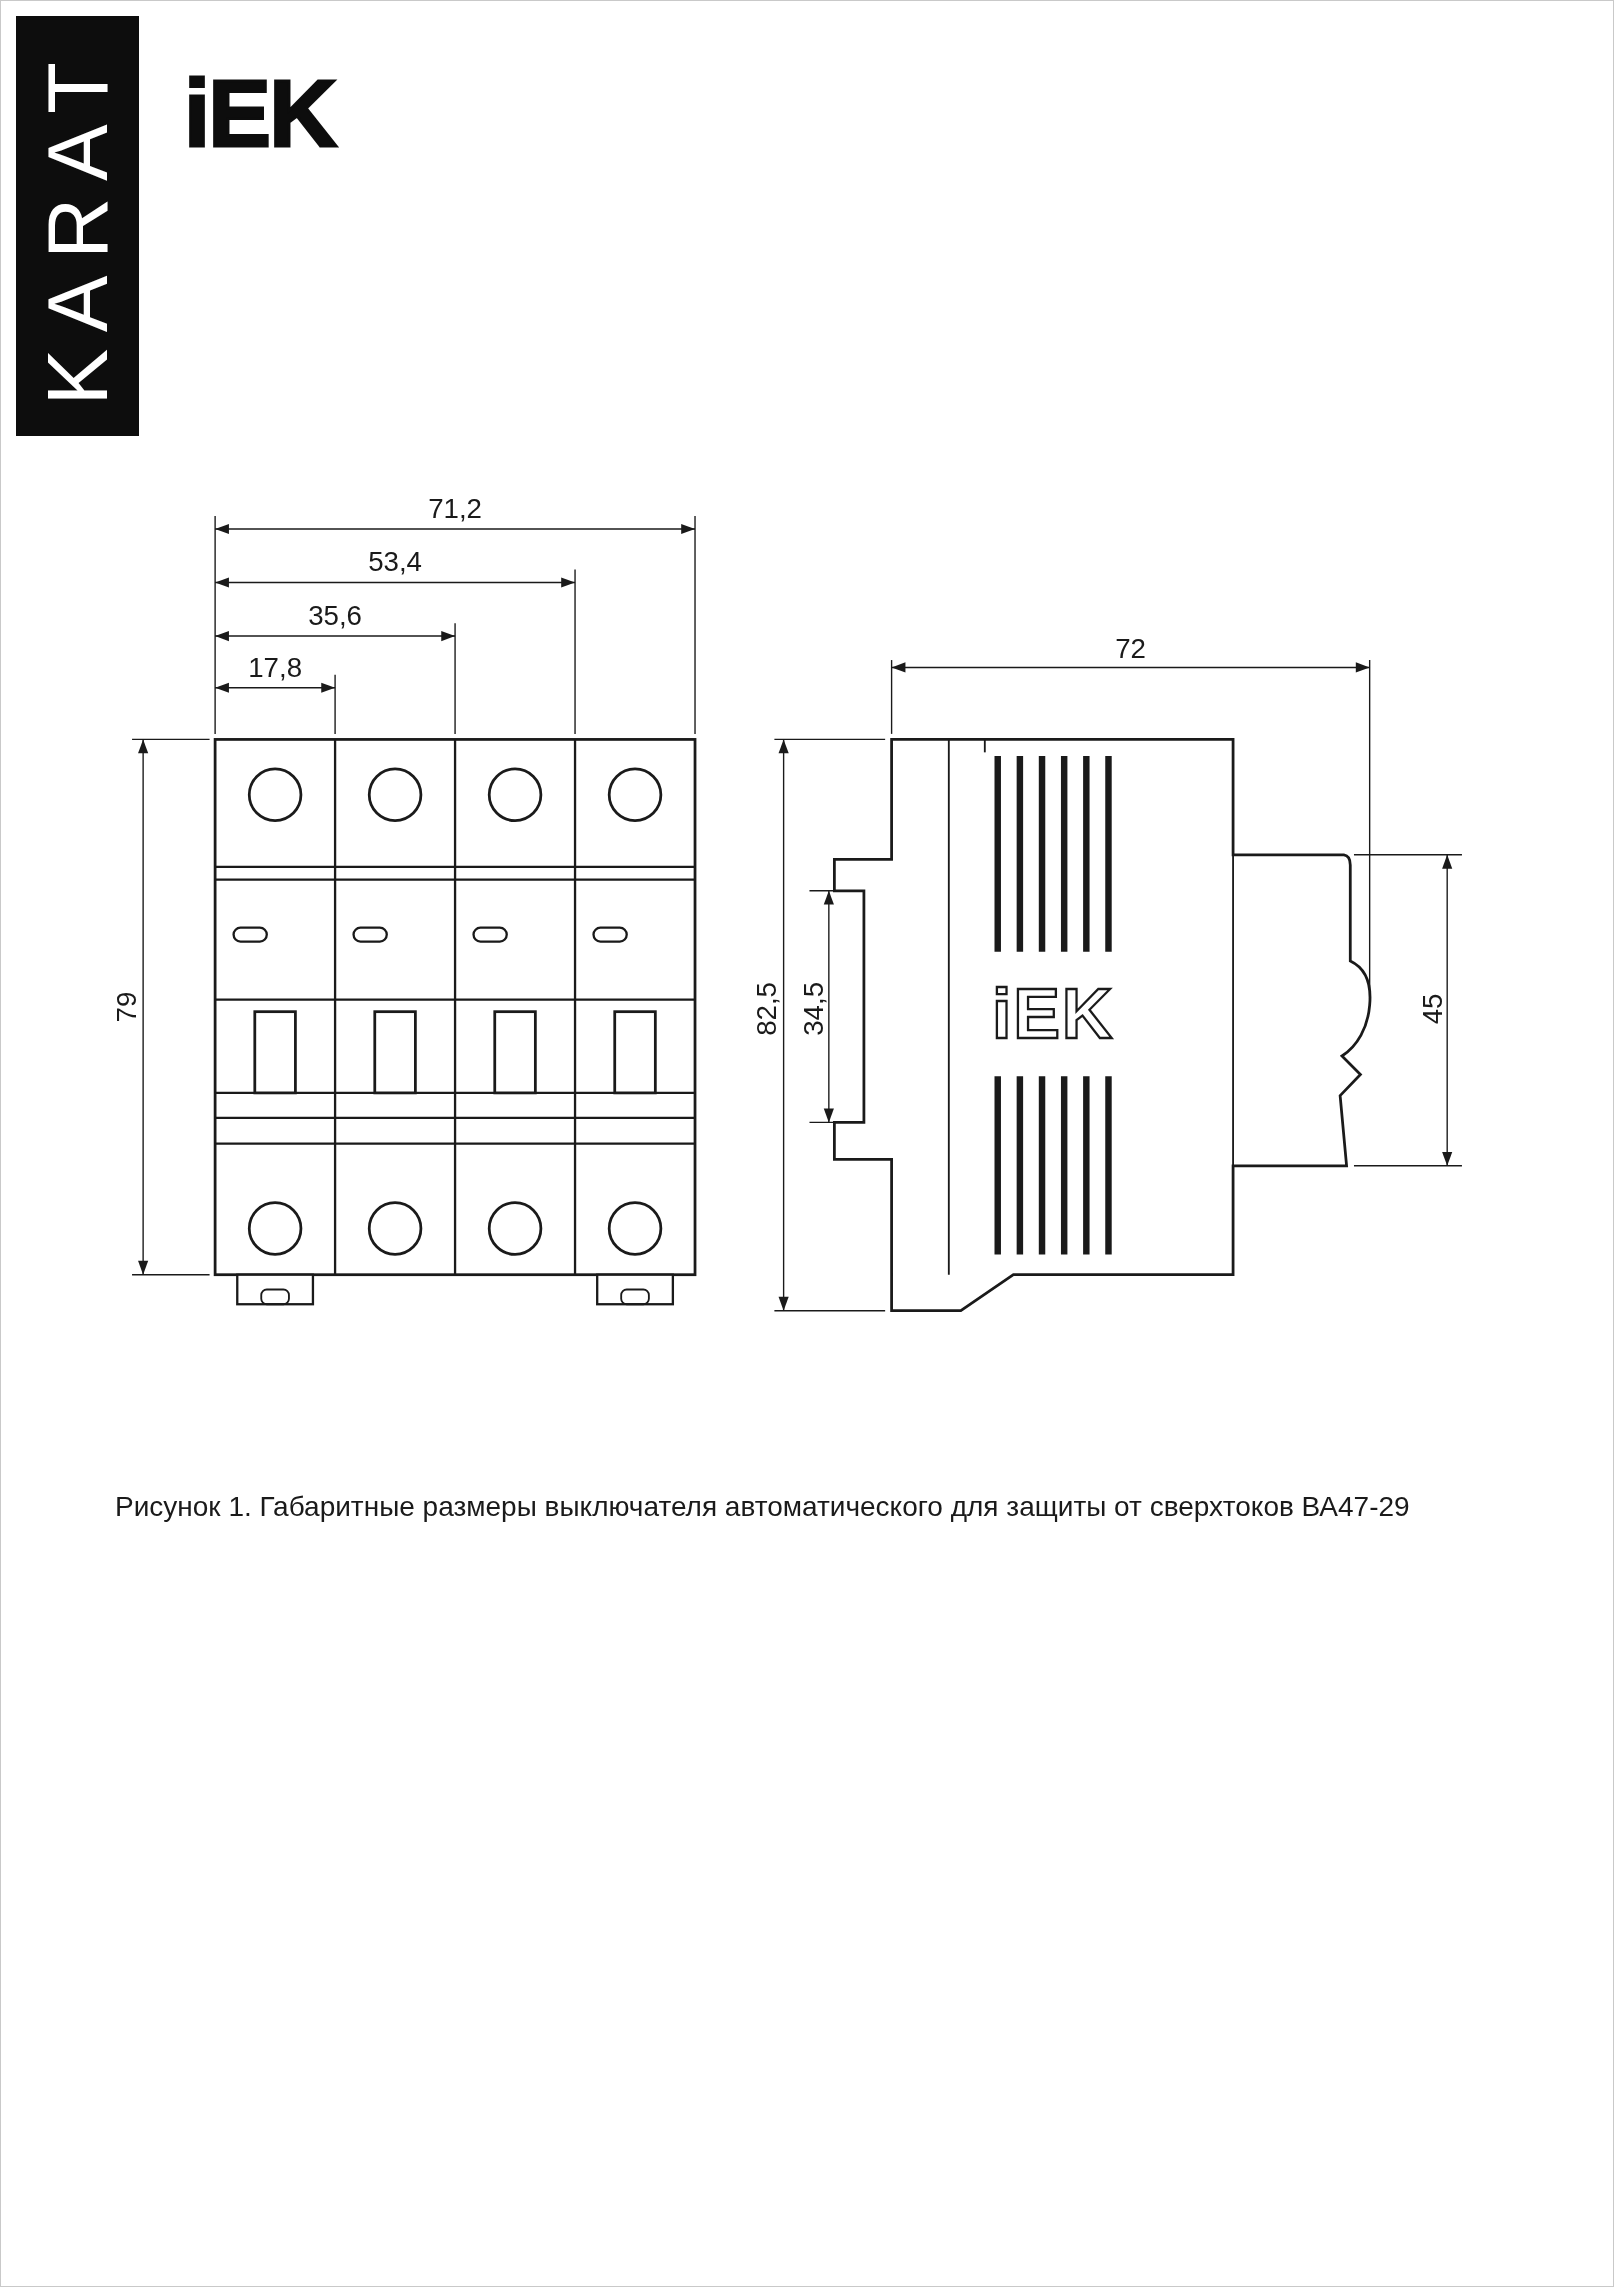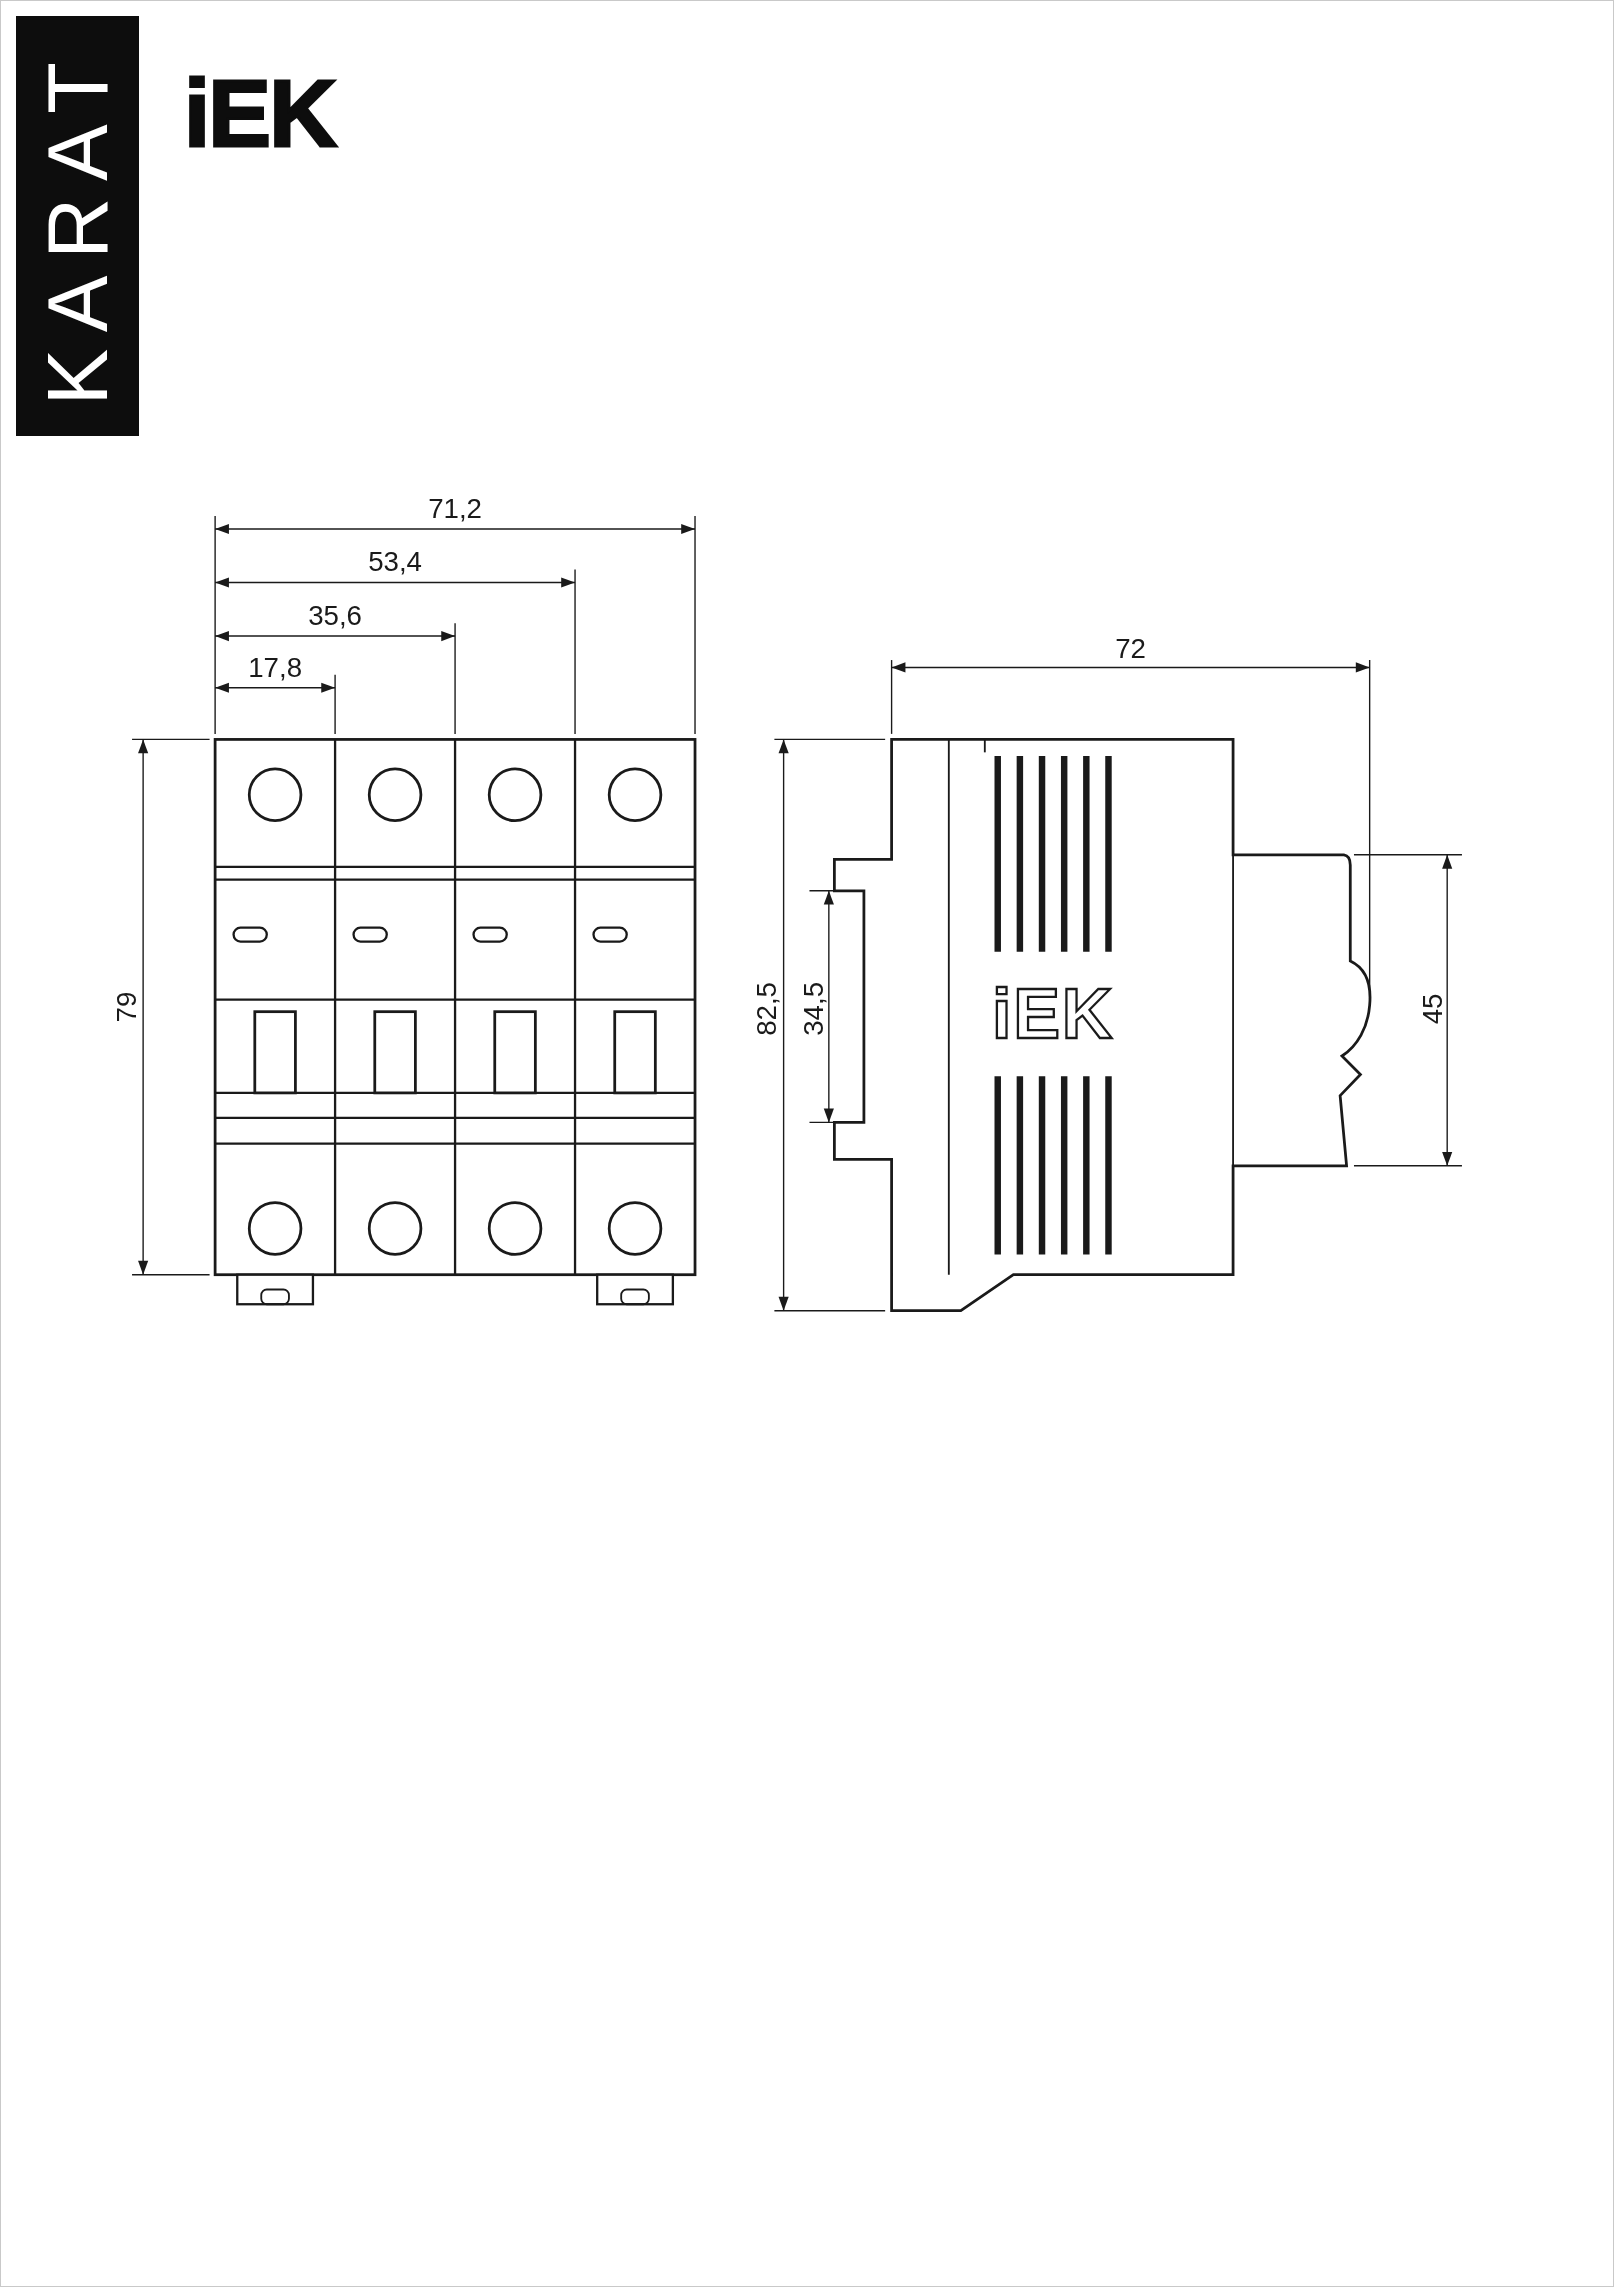--- a/index.html
+++ b/index.html
@@ -189,15 +189,16 @@
       <line x1="1567" y1="925" x2="1567" y2="1262" marker-start="url(#arr)" marker-end="url(#arr)"></line>
     </g>
     <g fill="#1a1a1a" font-size="30" text-anchor="middle">
       <text x="1224" y="712">72</text>
       <text x="840" y="1092" transform="rotate(-90 840 1092)">82,5</text>
       <text x="891" y="1092" transform="rotate(-90 891 1092)">34,5</text>
       <text x="1561" y="1092" transform="rotate(-90 1561 1092)">45</text>
     </g>
   </svg>
 
+  <p class="figure-caption">Рисунок 1. Габаритные размеры выключателя автоматического для защиты от сверхтоков ВА47-29</p>
 
 </div>
 
 
 </body></html>

